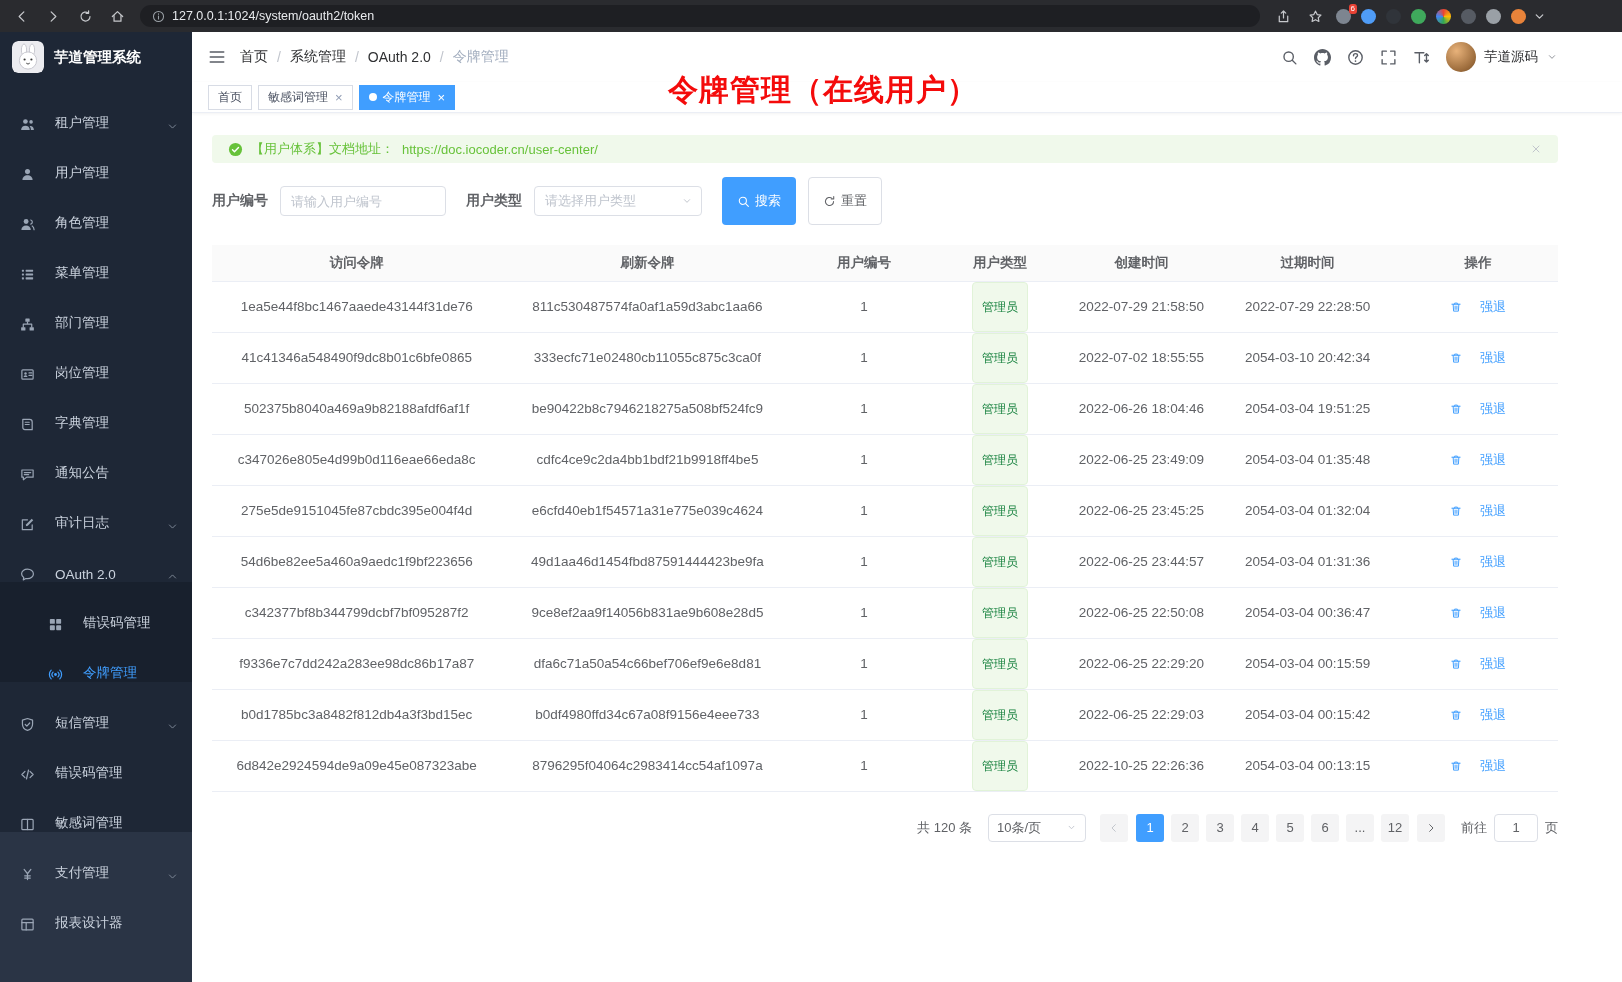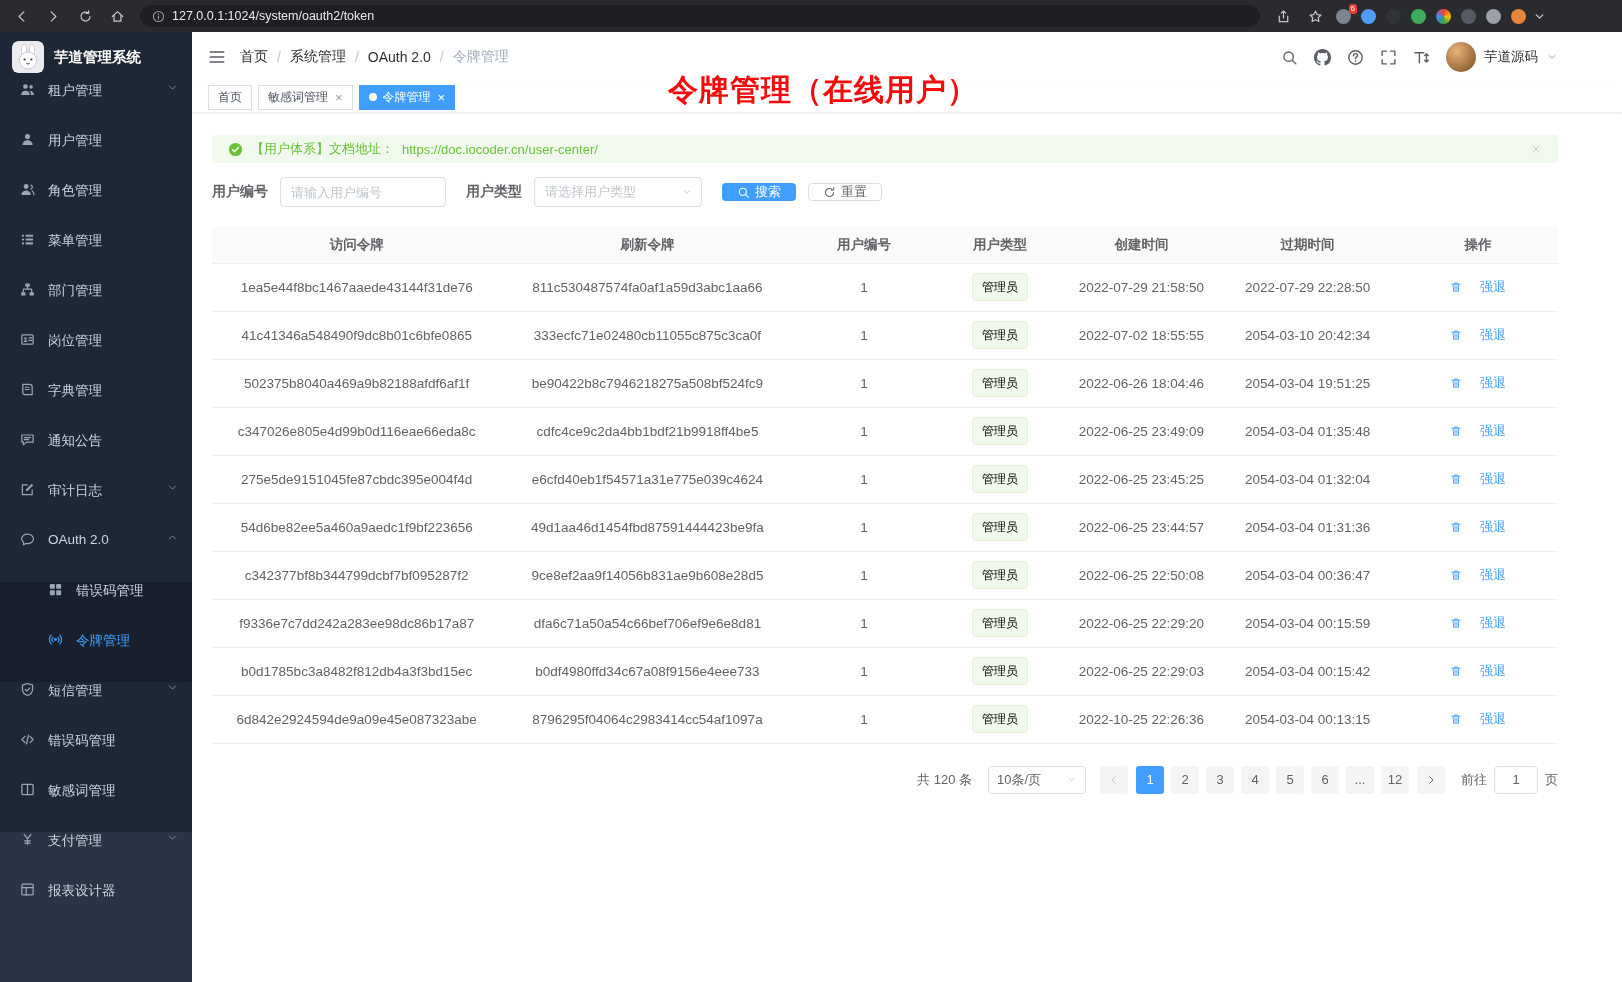--- a/index.html
+++ b/index.html
@@ -26,21 +26,21 @@
 
   
   .app{display:flex;height:950px;position:relative;background:#fff}
 
   
   .sidebar{width:192px;background:#1e2736;flex-shrink:0;display:flex;flex-direction:column}
   .logo{height:50px;display:flex;align-items:center;gap:10px;padding:0 12px;flex-shrink:0;cursor:pointer}
   .logo-img svg{width:32px;height:32px;display:block;border-radius:6px}
   .logo-text{color:#fff;font-size:14.5px;font-weight:700;white-space:nowrap}
   .menu{flex:1;display:flex;flex-direction:column;overflow:hidden}
-  .menu-item{height:50px;flex-shrink:0;display:flex;align-items:flex-start;gap:13px;padding:0 14px 0 20px;font-size:13.5px;color:#cbd3de;cursor:pointer}
+  .menu-item{height:50px;flex-shrink:0;display:flex;align-items:flex-end;gap:20px;padding:0 14px 0 20px;font-size:13.5px;color:#cbd3de;cursor:pointer}
   .menu-item .icon{color:#9aa5b5}
   .menu-item .icon svg{width:15px;height:15px}
   .menu-item .mi-label{flex:1;white-space:nowrap}
   .menu-item .chev{color:#8791a0}
   .menu-item .chev svg{width:11px;height:11px}
   .menu-item.active,.menu-item.active .icon{color:#409eff}
   .submenu{background:#18202d}
   .menu-item.sub{padding-left:48px}
   .menu-item.alt,.menu-filler{background:#2a3445}
   .menu-filler{flex:1}
@@ -81,29 +81,29 @@
   .alert-close svg{width:12px;height:12px}
 
   .filters{display:flex;align-items:center;gap:12px;margin-bottom:14px}
   .f-group{display:flex;align-items:center;gap:12px;margin-right:8px}
   .f-label{font-size:14px;font-weight:700;color:#606266;white-space:nowrap}
   .f-input{width:166px;height:30px;border:1px solid #dcdfe6;border-radius:4px;padding:0 10px;font-size:13px;color:#606266}
   .f-input::placeholder{color:#bfc4cd}
   .f-select{width:168px;height:30px;border:1px solid #dcdfe6;border-radius:4px;padding:0 8px 0 10px;font-size:13px;color:#bfc4cd;display:flex;align-items:center;justify-content:space-between;background:#fff;cursor:pointer}
   .f-select .icon{color:#c0c4cc}
   .f-select .icon svg{width:12px;height:12px}
-  .btn{height:18px;border-radius:4px;display:inline-flex;align-items:center;gap:5px;font-size:13px;padding:0 14px;border:1px solid transparent}
+  .btn{height:48px;border-radius:4px;display:inline-flex;align-items:center;gap:5px;font-size:13px;padding:0 14px;border:1px solid transparent}
   .btn .icon svg{width:13px;height:13px}
   .btn-primary{background:#409eff;color:#fff}
   .btn-plain{background:#fff;border-color:#dcdfe6;color:#606266}
 
   .token-table{width:100%;border-collapse:collapse;table-layout:fixed;margin-top:20px}
   .token-table th{height:36px;font-size:13.5px;color:#606266;font-weight:700;background:#fafafa;border-bottom:1px solid #ebeef5;text-align:center;white-space:nowrap}
   .token-table td{height:48px;font-size:13.5px;color:#606266;border-bottom:1px solid #ebeef5;text-align:center;white-space:nowrap;overflow:hidden;text-overflow:ellipsis}
-  .tag{display:inline-block;padding:4px 9px;font-size:12px;color:#000000;background:#f0f9eb;border:1px solid #e1f3d8;border-radius:4px;line-height:18px}
+  .tag{display:inline-block;padding:15px 9px;font-size:12px;color:#15803d;background:#f0f9eb;border:1px solid #e1f3d8;border-radius:4px;line-height:18px}
   .action-link{color:#409eff;font-size:13px;display:inline-flex;align-items:center;gap:18px;cursor:pointer}
   .action-link .icon{color:#409eff}
   .action-link .icon svg{width:12px;height:12px}
 
   .pagination{display:flex;align-items:center;justify-content:flex-end;gap:8px;margin-top:22px;font-size:13px;color:#606266}
   .pg-total{margin-right:8px;white-space:nowrap}
   .pg-size{width:98px;height:28px;border:1px solid #dcdfe6;border-radius:4px;display:flex;align-items:center;justify-content:space-between;padding:0 8px;color:#606266;cursor:pointer;background:#fff;margin-right:6px;white-space:nowrap}
   .pg-size .icon{color:#c0c4cc}
   .pg-size .icon svg{width:11px;height:11px}
   .pg-pages{display:flex;gap:7px}

